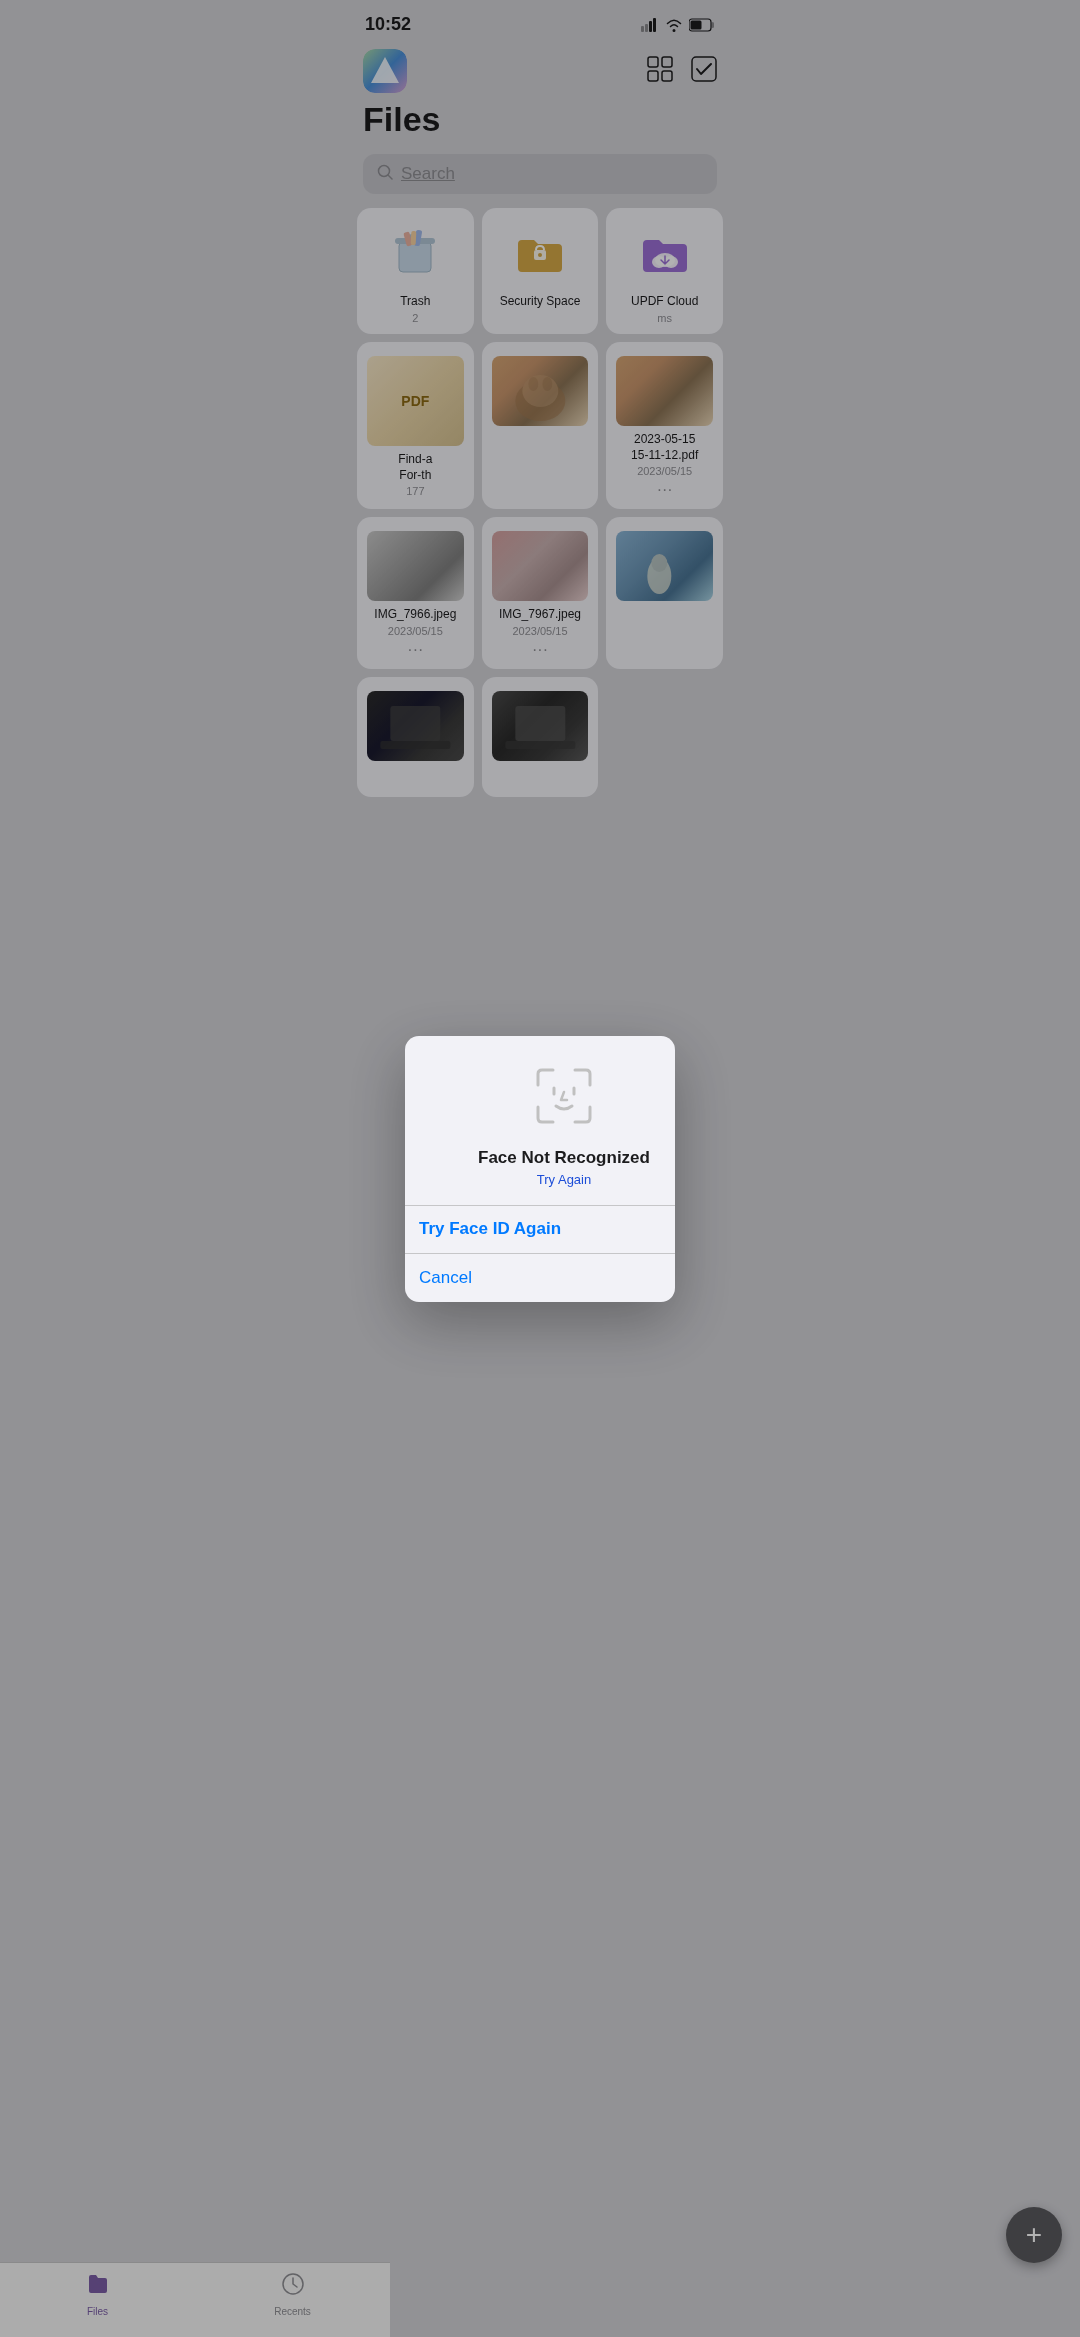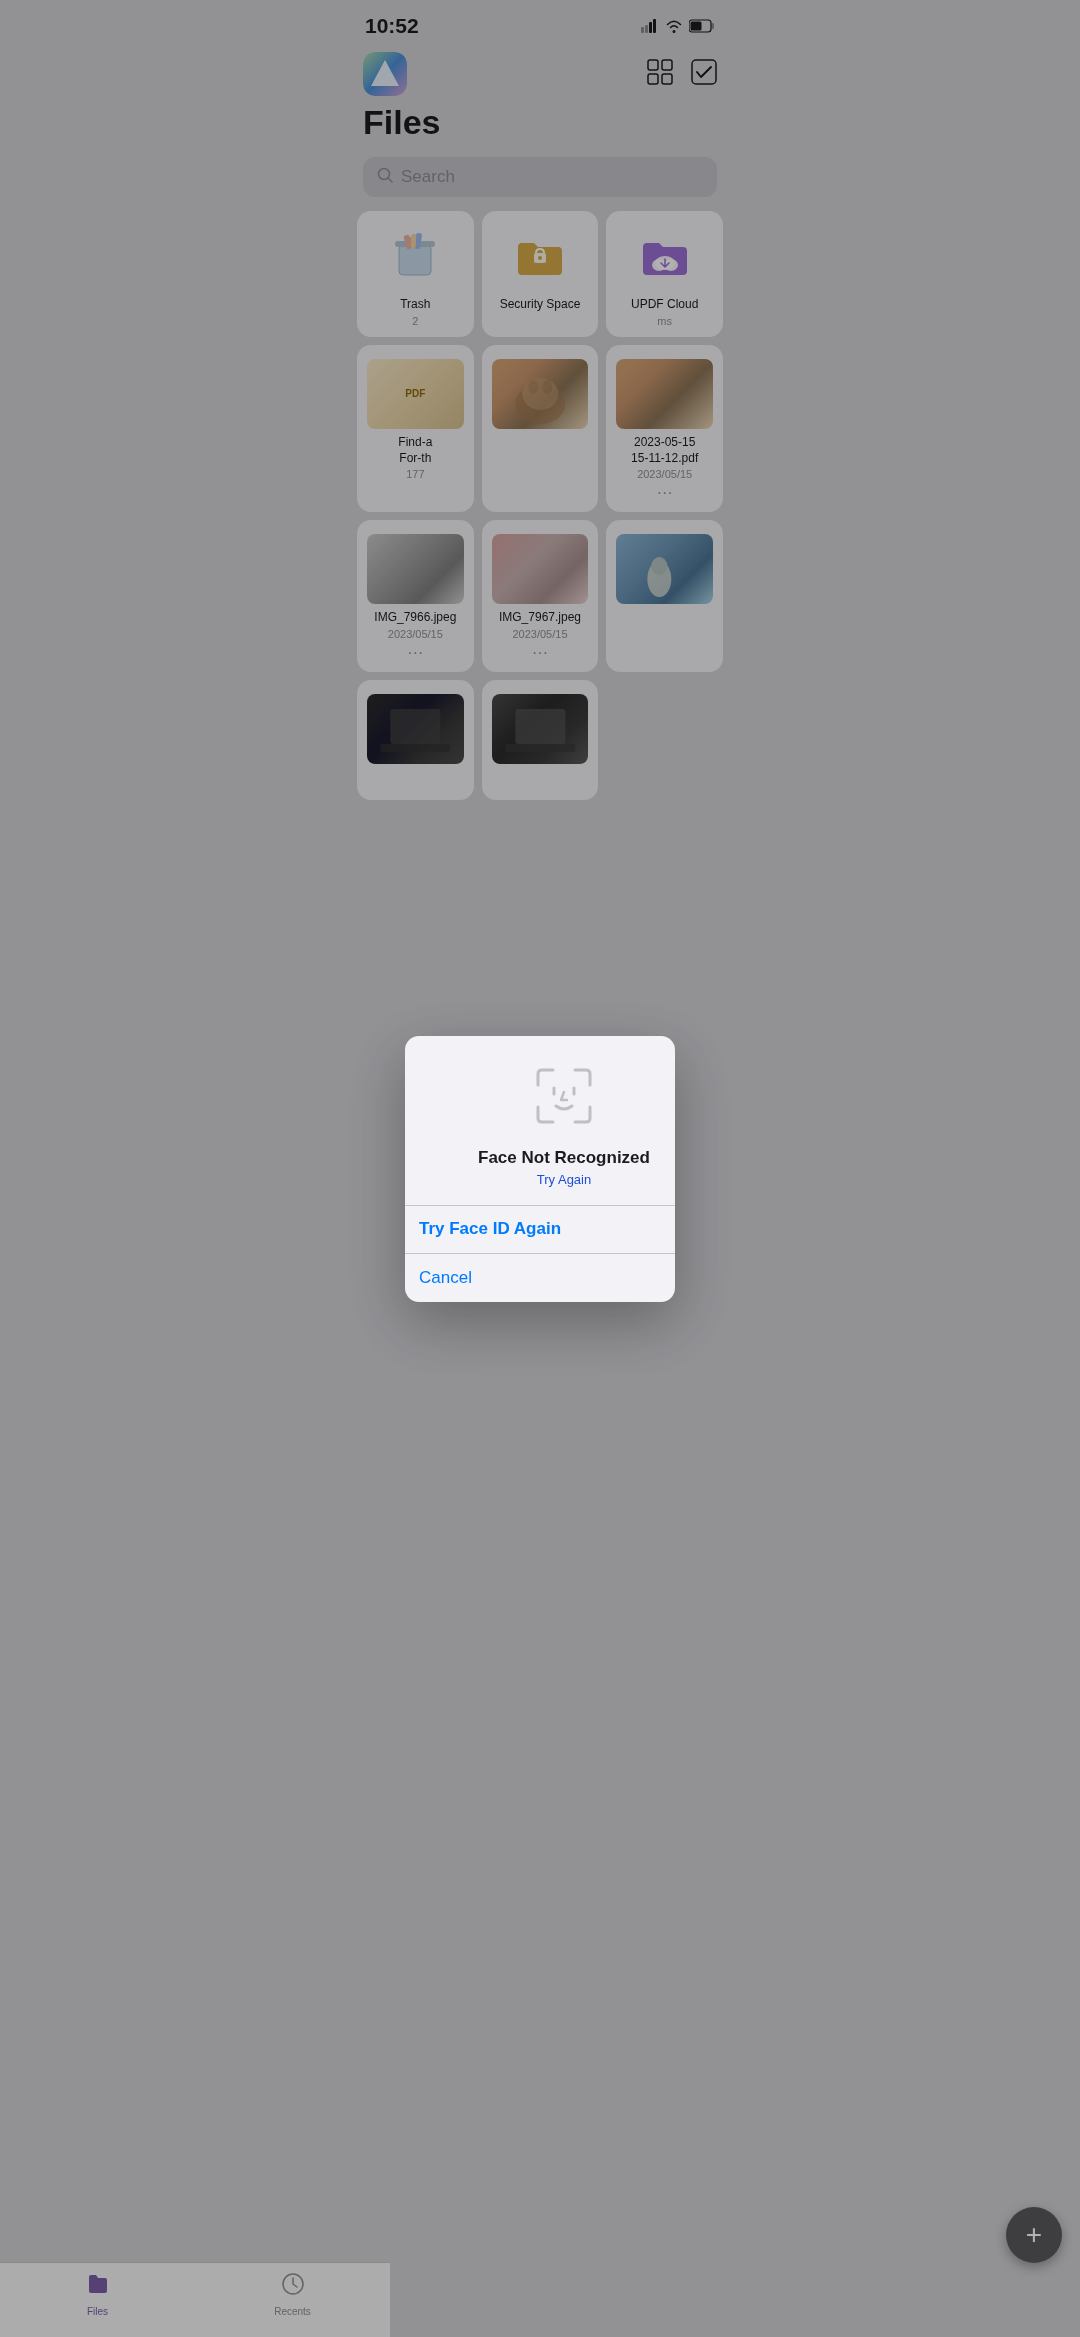--- a/index.html
+++ b/index.html
@@ -15,21 +15,21 @@
     }
 
     
     .status-bar {
       display: flex;
       justify-content: space-between;
       align-items: center;
       padding: 14px 20px 8px;
     }
     .status-time {
-      font-size: 21px;
+      font-size: 18px;
       font-weight: 600;
       color: #1c1c1e;
     }
     .status-icons {
       display: flex;
       align-items: center;
       gap: 6px;
     }
 
     
@@ -74,20 +74,21 @@
       padding: 10px 14px;
       gap: 8px;
     }
     .search-icon-wrap {
       color: #8e8e93;
       font-size: 16px;
     }
     .search-placeholder {
       color: #8e8e93;
       font-size: 17px;
+      text-decoration: underline;
     }
 
     
     .files-grid {
       padding: 0 12px;
       display: grid;
       grid-template-columns: repeat(3, 1fr);
       gap: 8px;
     }
     .file-card {
@@ -284,28 +285,28 @@
     .laptop-photo-2 {
       background: linear-gradient(135deg, #4a4a4a 0%, #2a2a2a 40%, #3a3a3a 70%, #5a5a5a 100%);
     }
     .bird-photo {
       background: linear-gradient(135deg, #8ab4d4 0%, #6a94b4 40%, #4a7494 70%, #aad4e4 100%);
     }
 
     
     .pdf-thumb {
       width: 100%;
-      height: 70px;
+      height: 90px;
       border-radius: 8px;
       margin-bottom: 6px;
       background: linear-gradient(135deg, #f5e6c8 0%, #e8d4a8 50%, #d4c090 100%);
       display: flex;
       align-items: center;
       justify-content: center;
-      font-size: 10px;
+      font-size: 14px;
       color: #8b6914;
       font-weight: 600;
     }
 
     body {
       width: 390px;
       margin: 0 auto;
     }
   </style>
 </head>

